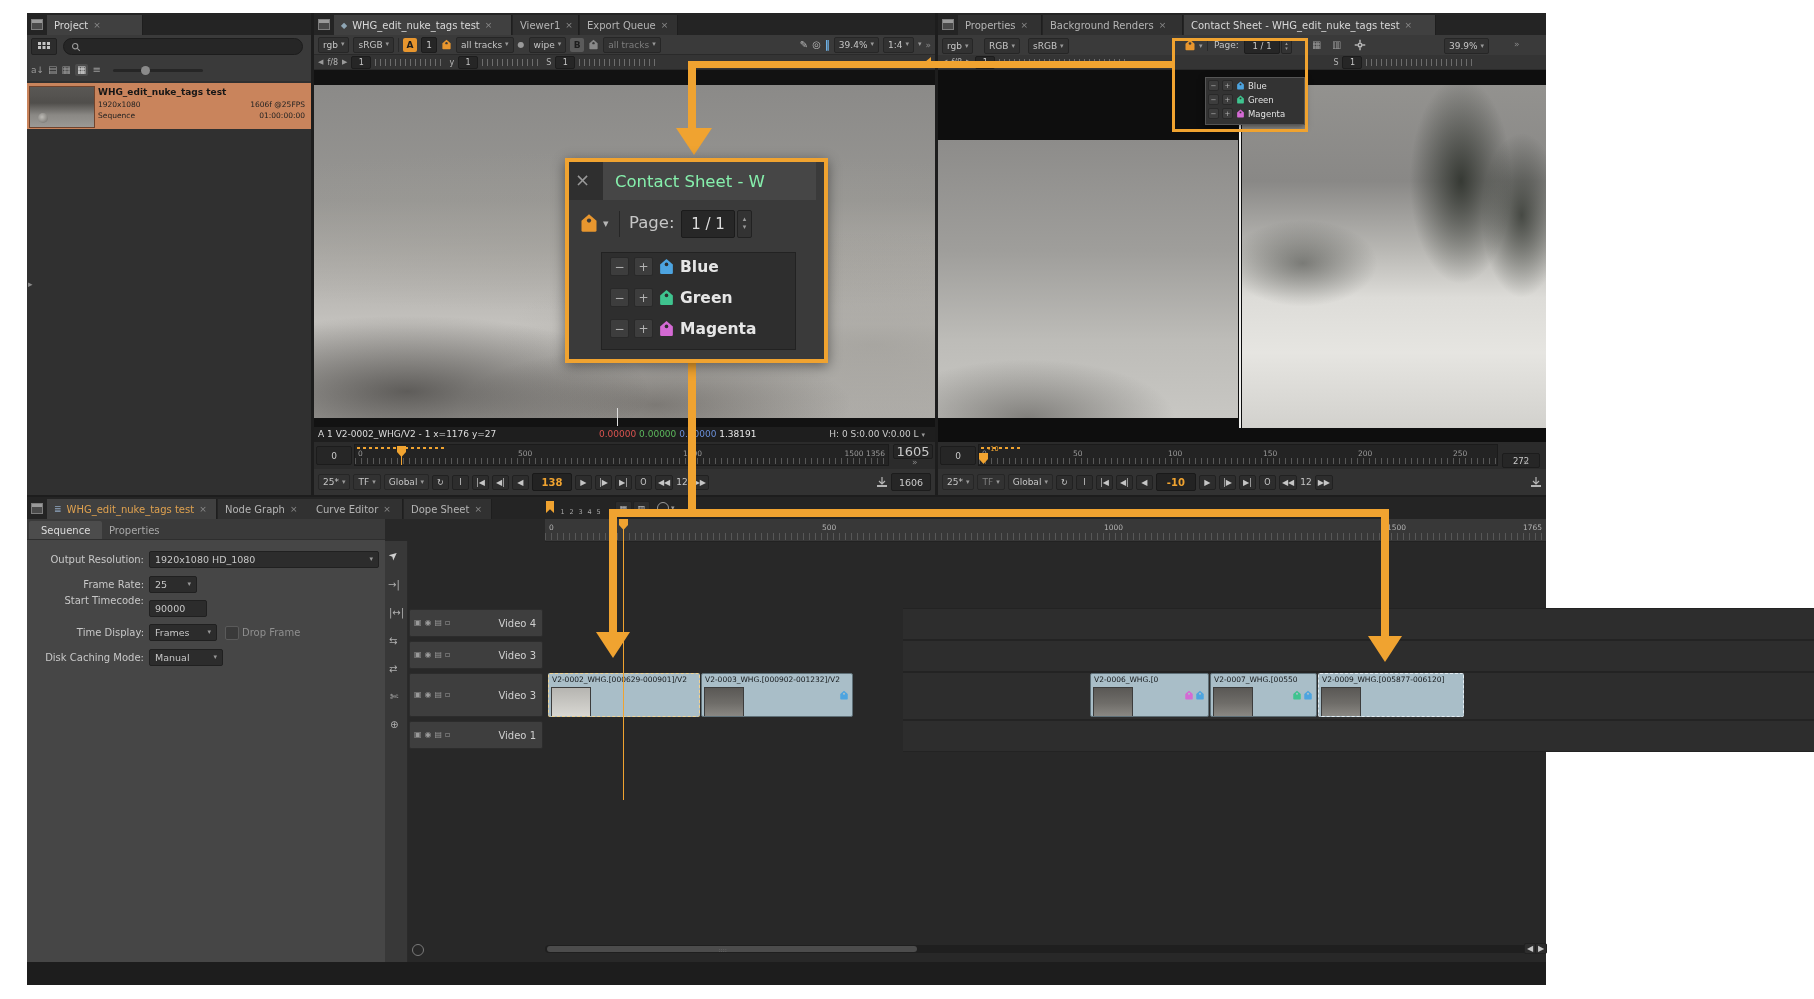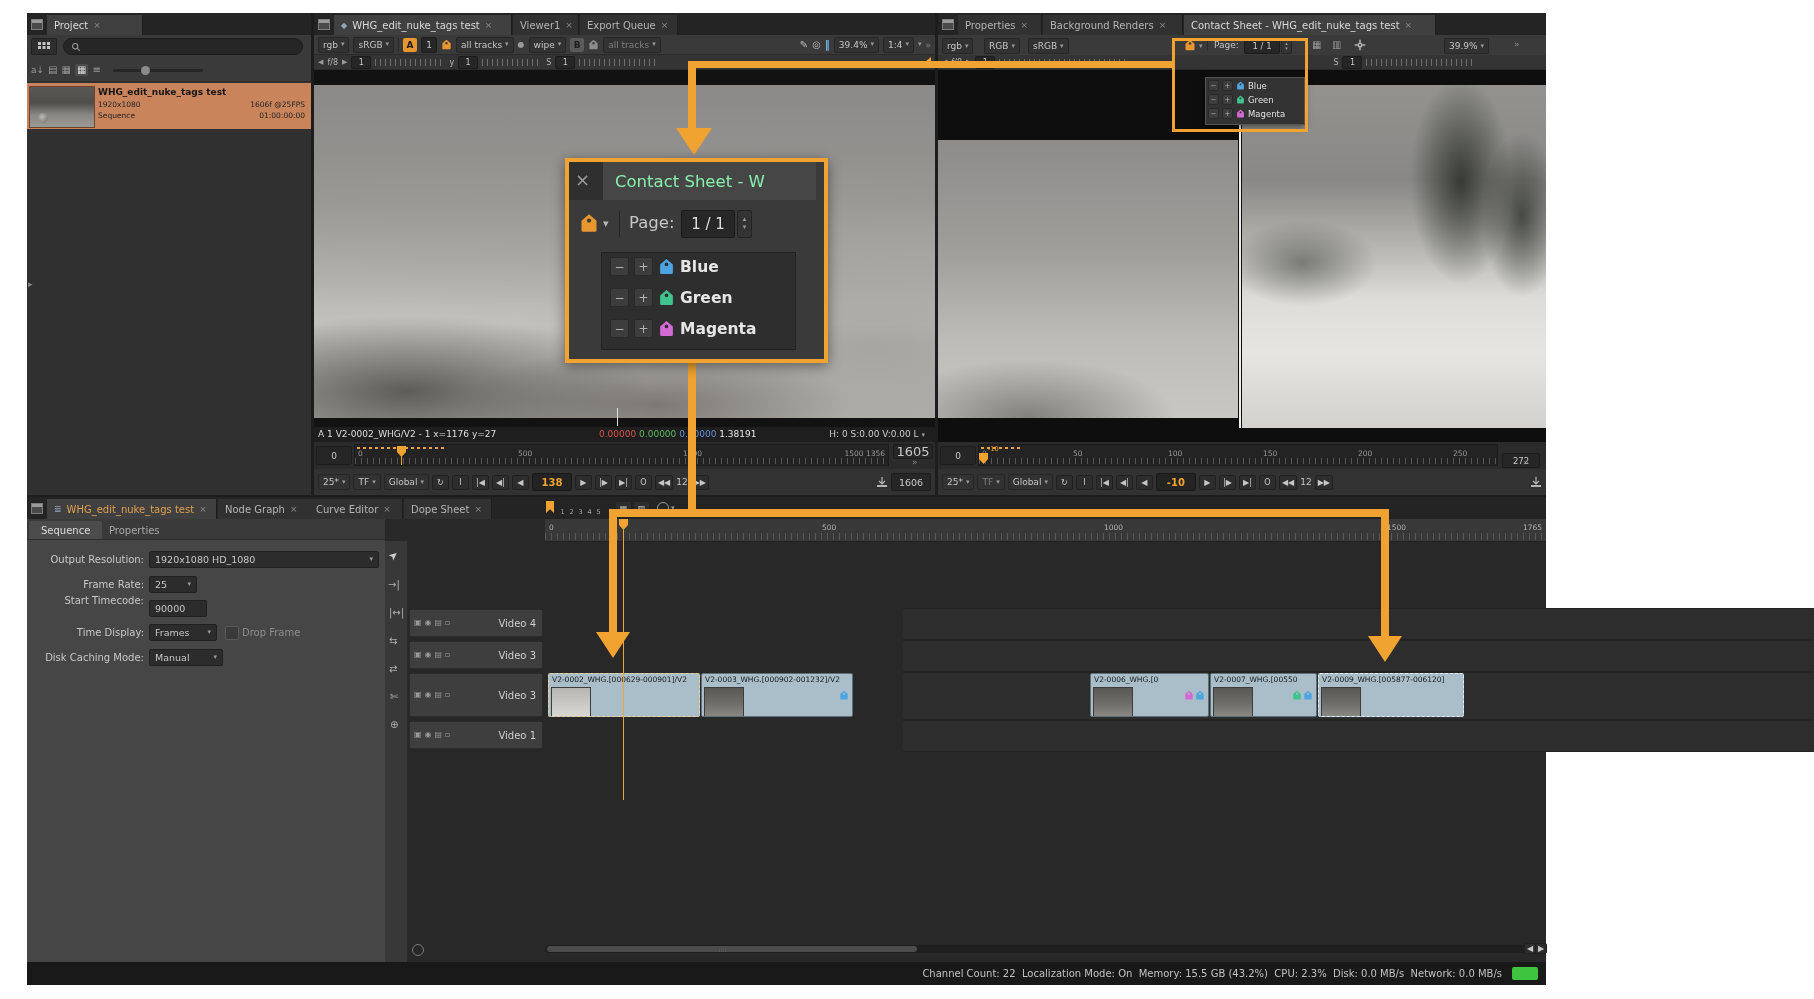--- a/index.html
+++ b/index.html
@@ -642,24 +642,20 @@
     <div class="abs" style="left:27px;top:425px;width:10px;height:10px;border:1px solid #7a7a7a;border-radius:50%"></div>
     <div class="abs" style="left:160px;top:426px;width:1001px;height:8px;background:#1f1f1f;border-radius:4px">
       <div class="abs" style="left:2px;top:1px;width:370px;height:6px;background:#4c4c4c;border-radius:3px">
         <span style="position:absolute;left:172px;top:1px;color:#8a8a8a;font-size:5px;letter-spacing:1px">∷∷</span>
       </div>
     </div>
     <div class="btn abs" style="left:1139px;top:424px;height:11px;min-width:10px">◀</div>
     <div class="btn abs" style="left:1150px;top:424px;height:11px;min-width:10px">▶</div>
   </div>
 
-  <div class="abs" style="left:0;top:949px;width:1519px;height:23px;background:#191919;display:flex;align-items:center;justify-content:flex-end;gap:10px;padding-right:8px;box-sizing:border-box">
-    <span style="font-size:10px;color:#c2c2c2;white-space:pre">Channel Count: 22  Localization Mode: On  Memory: 15.5 GB (43.2%)  CPU: 2.3%  Disk: 0.0 MB/s  Network: 0.0 MB/s</span>
-    <span style="width:26px;height:13px;background:#3fc43f;border-radius:2px;display:inline-block"></span>
-  </div>
 
 </div>
 
 <div class="hlbox"></div>
 
 <div class="seg" style="left:696px;top:61px;width:476px;height:7px"></div>
 <div class="seg" style="left:688px;top:61px;width:8px;height:67px"></div>
 <div class="ah" style="left:676px;top:128px;border-left:18px solid transparent;border-right:18px solid transparent;border-top:27px solid #f0a330"></div>
 
 <div class="seg" style="left:688px;top:355px;width:8px;height:156px"></div>

